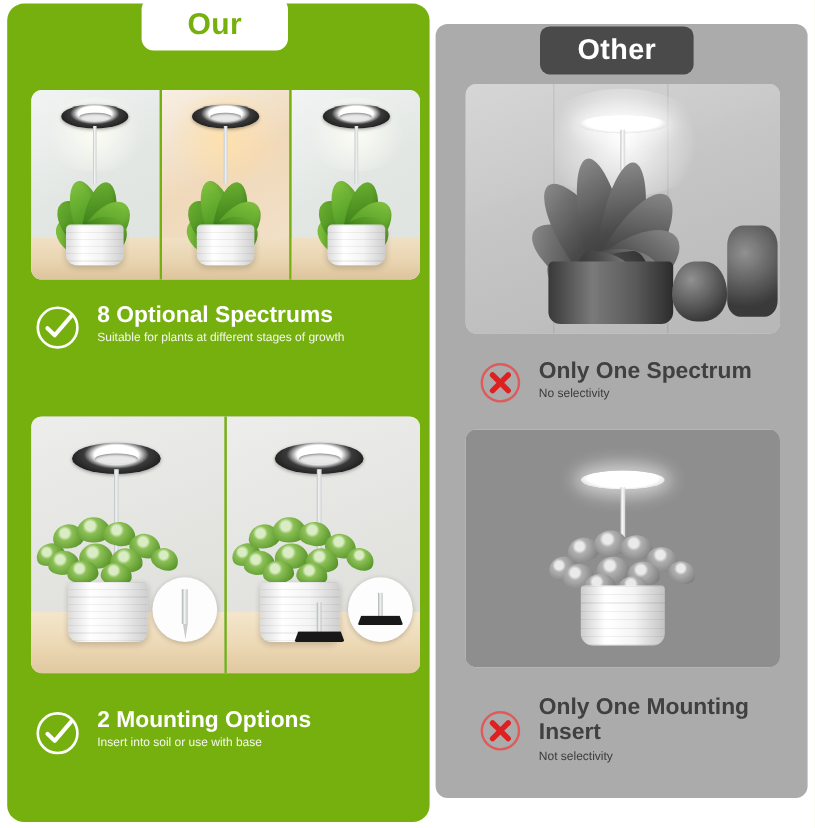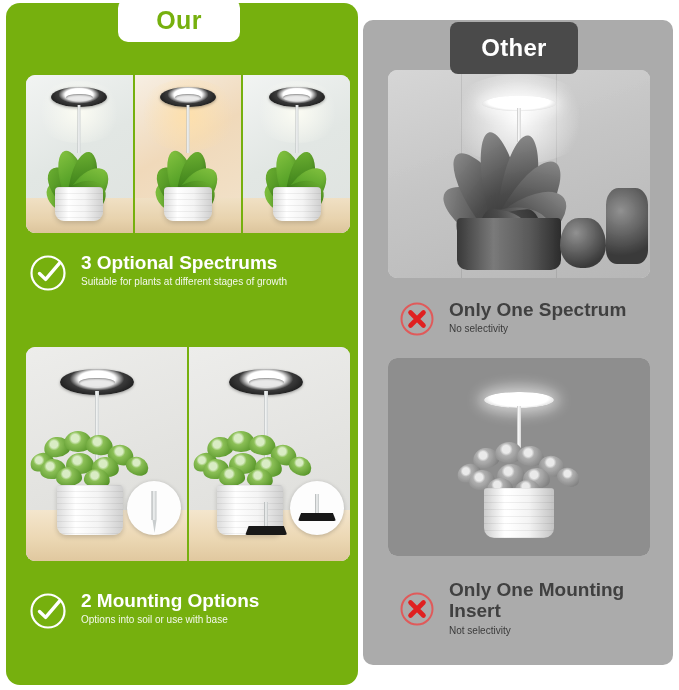--- a/index.html
+++ b/index.html
@@ -32,21 +32,21 @@
     background: #ffffff;
     border-radius: 10px;
     display: flex; align-items: center; justify-content: center;
     color: #76B00E;
     font-size: 25px; font-weight: bold;
     letter-spacing: 0.3px;
     z-index: 5;
   }
   .badge-other {
     position: absolute; left: 450px; top: 22px;
-    width: 128px; height: 52px;
+    width: 128px; height: 40px;
     background: #4A4A4A;
     border-radius: 8px;
     display: flex; align-items: center; justify-content: center;
     color: #ffffff;
     font-size: 24px; font-weight: bold;
     letter-spacing: 0.3px;
     z-index: 5;
   }
 
   
@@ -293,21 +293,21 @@
     </div>
 
     <div class="feature f-our1">
       <div class="icon-wrap">
         <svg width="40" height="40" viewBox="0 0 40 40">
           <circle cx="20" cy="20" r="16.5" fill="none" stroke="#ffffff" stroke-width="2.2"></circle>
           <path d="M11.5 20.5 L17.6 26.4 L31.5 10.2" fill="none" stroke="#ffffff" stroke-width="3.4" stroke-linecap="round" stroke-linejoin="round"></path>
         </svg>
       </div>
       <div class="ftext">
-        <div class="ftitle">3 Optional Spectrums</div>
+        <div class="ftitle">8 Optional Spectrums</div>
         <div class="fsub">Suitable for plants at different stages of growth</div>
       </div>
     </div>
 
     <div class="photo ph-mount">
       <div class="tri">
         <div class="cell bg-room">
           <div class="floor-w"></div>
           <div class="lamp" style="left:44%;top:22px;width:74px;height:26px;">
               <div class="ring"></div>
@@ -370,21 +370,21 @@
 
     <div class="feature f-our2">
       <div class="icon-wrap">
         <svg width="40" height="40" viewBox="0 0 40 40">
           <circle cx="20" cy="20" r="16.5" fill="none" stroke="#ffffff" stroke-width="2.2"></circle>
           <path d="M11.5 20.5 L17.6 26.4 L31.5 10.2" fill="none" stroke="#ffffff" stroke-width="3.4" stroke-linecap="round" stroke-linejoin="round"></path>
         </svg>
       </div>
       <div class="ftext">
         <div class="ftitle">2 Mounting Options</div>
-        <div class="fsub">Options into soil or use with base</div>
+        <div class="fsub">Insert into soil or use with base</div>
       </div>
     </div>
   </div>
 
   <div class="badge-our">Our</div>
 
   <div class="panel-other">
 
     <div class="photo" style="left:25px;top:50px;width:262px;height:208px;">
       <div class="gscene" style="background:linear-gradient(160deg,#d2d2d2 0%,#c2c2c2 45%,#b4b4b4 100%);">

